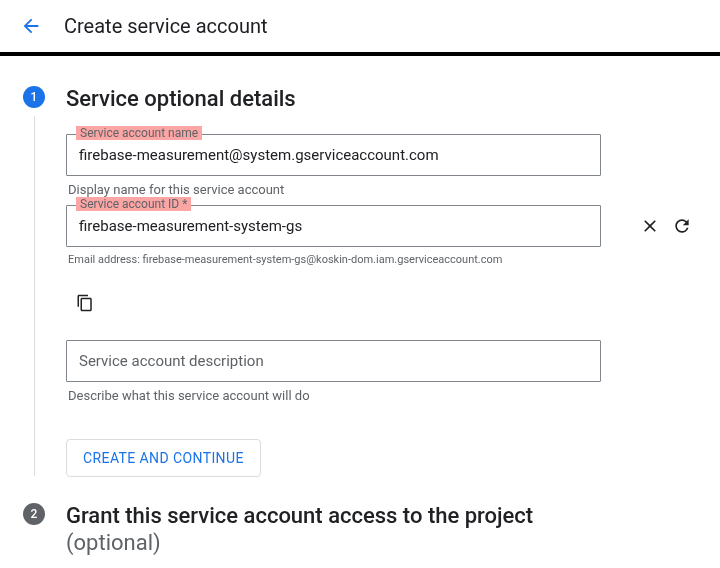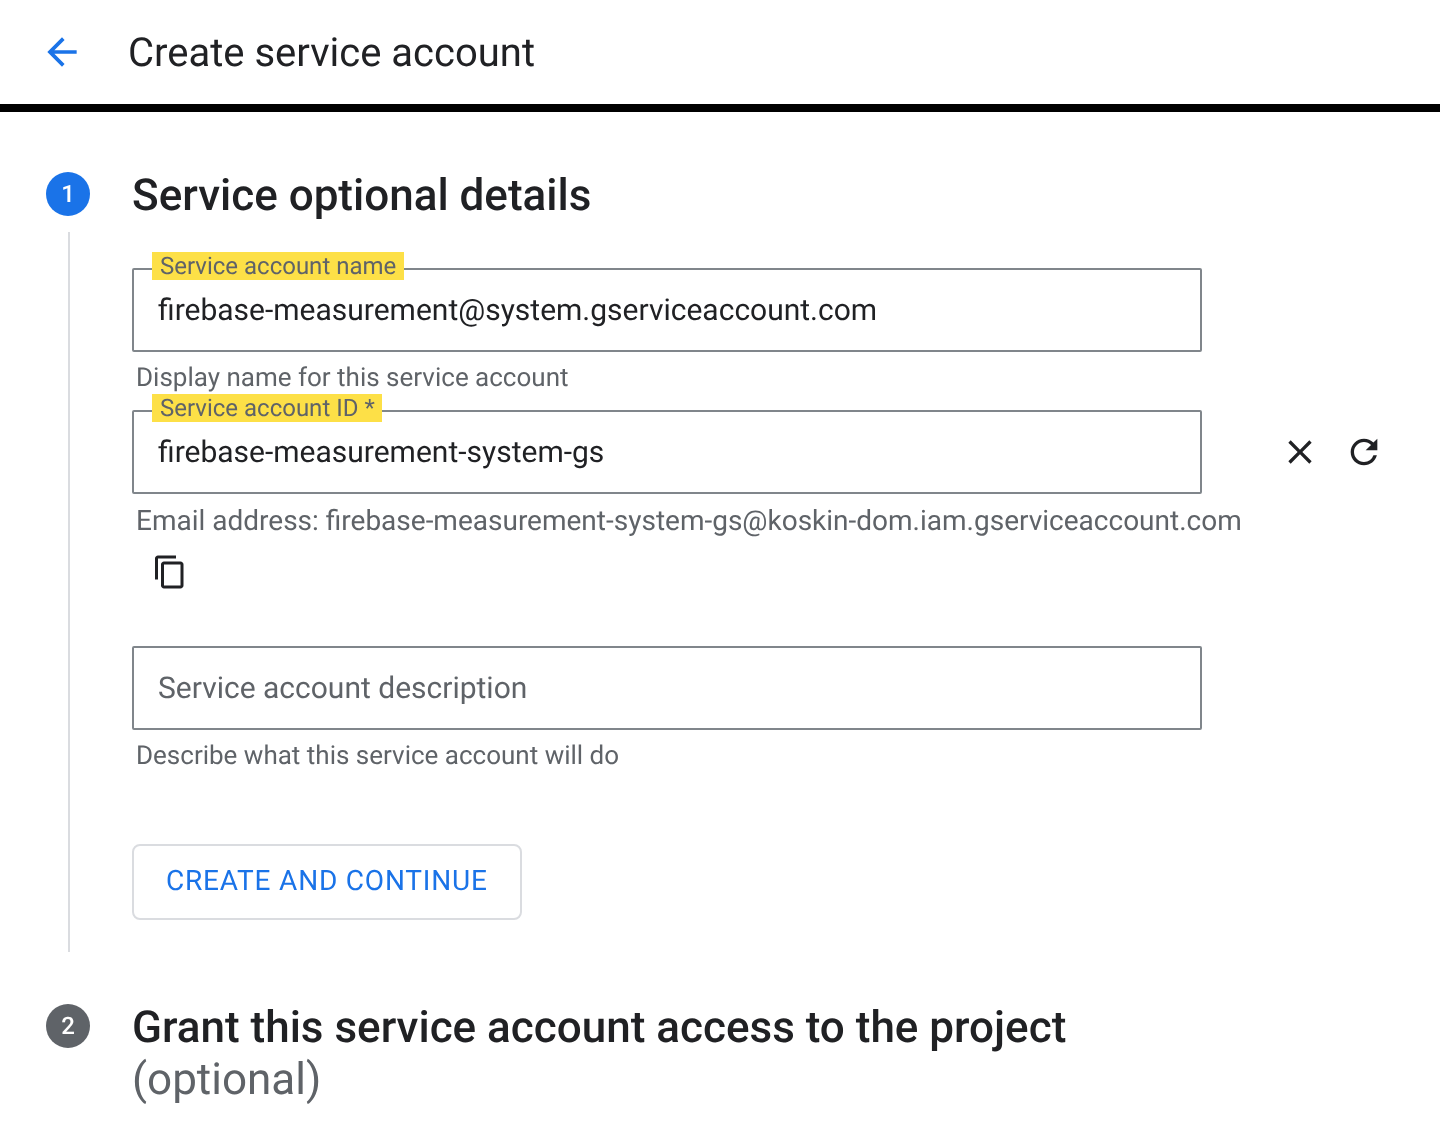--- a/index.html
+++ b/index.html
@@ -74,21 +74,21 @@
       font-weight: 400;
     }
     .field-wrap {
       position: relative;
       margin-bottom: 6px;
     }
     .field-label {
       position: absolute;
       top: -8px;
       left: 10px;
-      background: #fde047;
+      background: #fca5a5;
       padding: 0 4px;
       font-size: 12px;
       color: #5f6368;
     }
     .text-input {
       width: 535px;
       height: 42px;
       border: 1px solid #80868b;
       border-radius: 1px;
       padding: 0 12px;
@@ -114,23 +114,23 @@
       align-items: center;
       color: #202124;
     }
     .helper {
       font-size: 13px;
       color: #5f6368;
       margin-bottom: 8px;
       padding-left: 2px;
     }
     .email-line {
-      font-size: 14px;
-      color: #5f6368;
-      margin-bottom: 8px;
+      font-size: 11px;
+      color: #5f6368;
+      margin-bottom: 28px;
       padding-left: 2px;
     }
     .copy-row {
       margin-bottom: 24px;
       padding-left: 10px;
     }
     .copy-icon {
       cursor: pointer;
       display: inline-flex;
       color: #202124;

